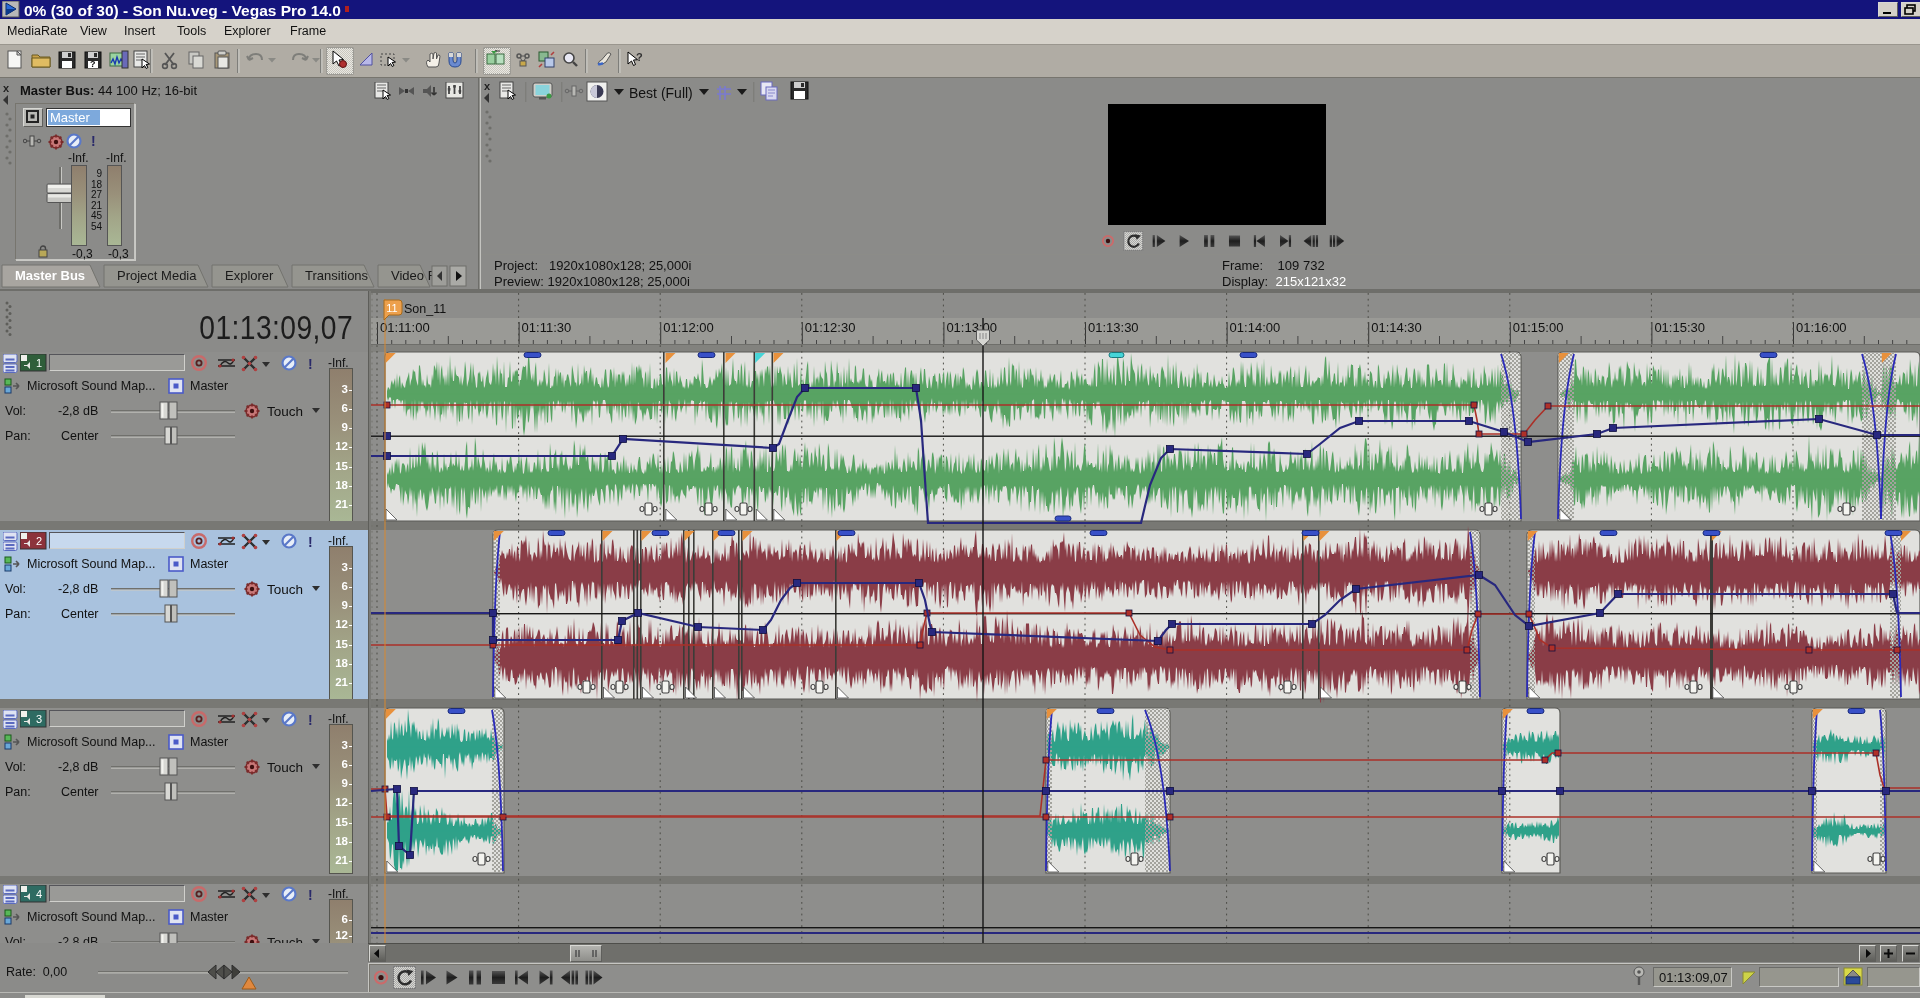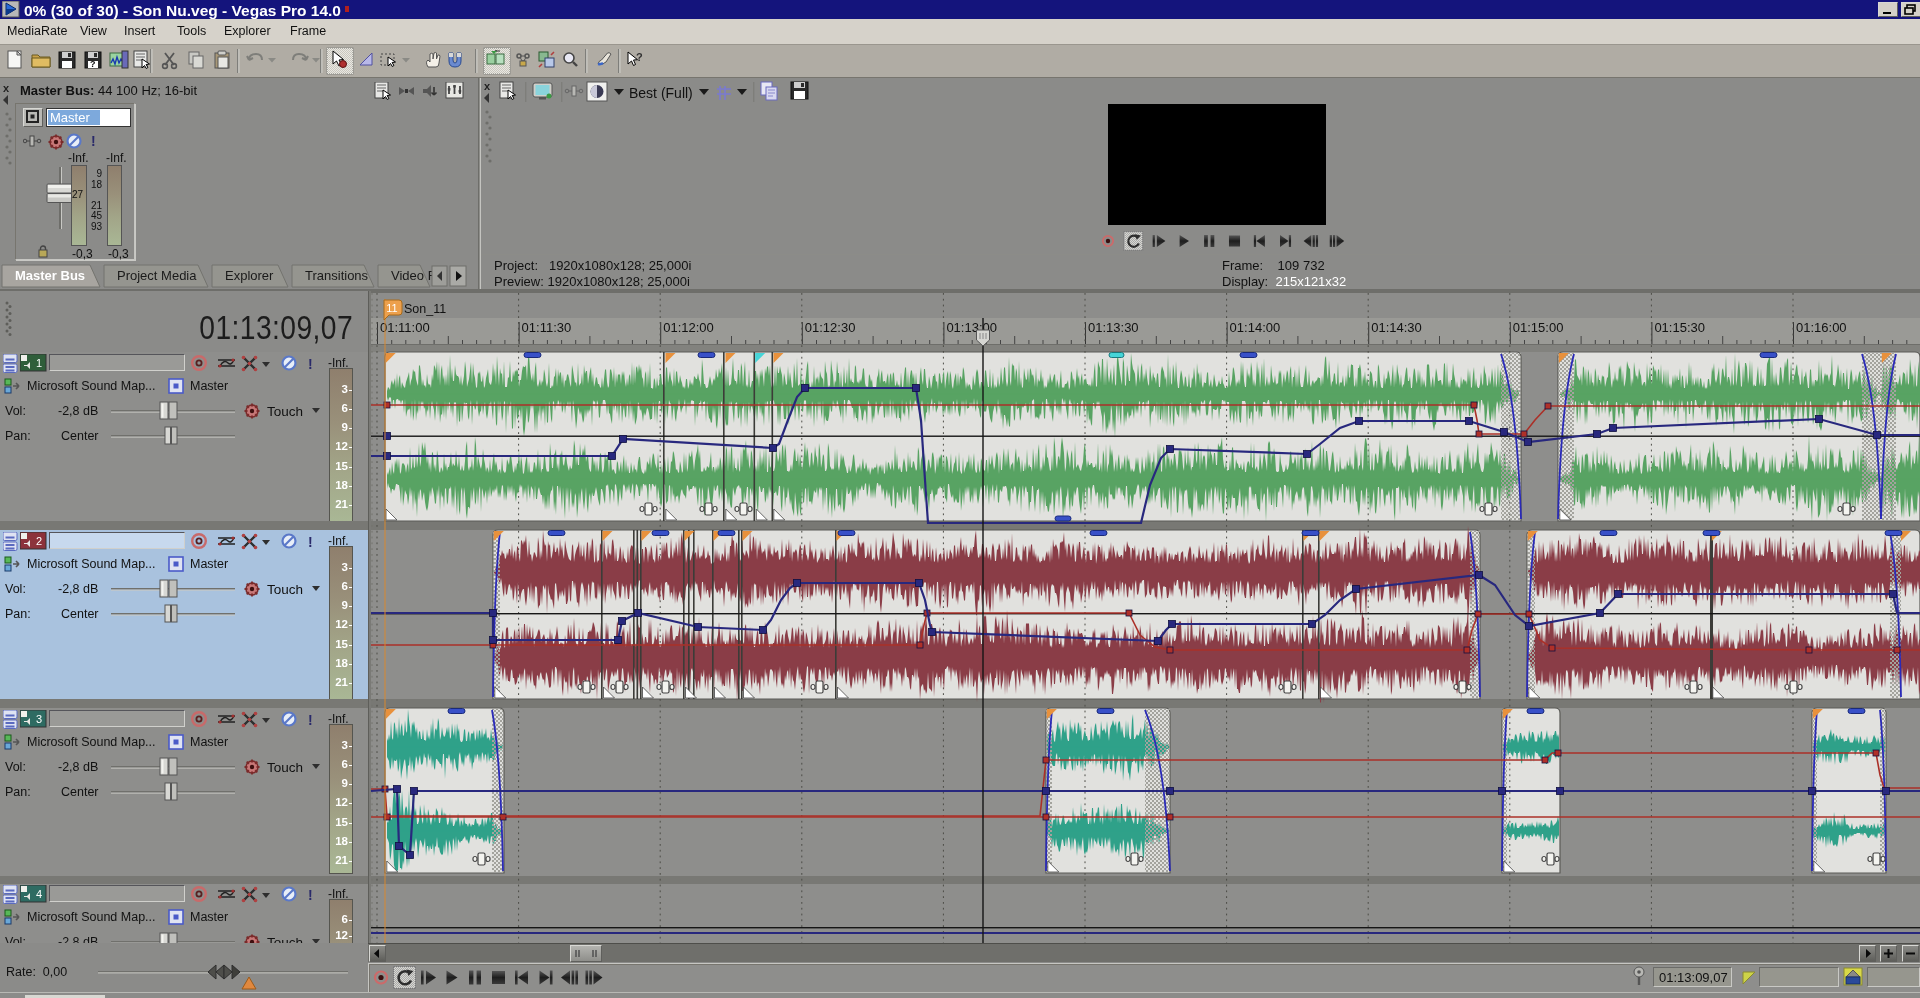--- a/index.html
+++ b/index.html
@@ -252,24 +252,24 @@
       </g>
 </svg>
 <svg class="abs" style="left:21px;top:141px" width="12" height="13">
       <rect x="2" y="5" width="8" height="7" fill="#b8a858" stroke="#444"></rect>
       <path d="M3.5 5 v-1.5 a2.5 2.5 0 0 1 5 0 V5" fill="none" stroke="#444" stroke-width="1.4"></path>
     </svg>
 <div class="abs" style="left:55px;top:61px;width:16px;height:81px;background:linear-gradient(180deg,#8f7f6d 0%,#99907a 35%,#a2a588 65%,#a9b795 100%);border:1px solid #555"></div>
 <div class="abs" style="left:91px;top:61px;width:15px;height:81px;background:linear-gradient(180deg,#8f7f6d 0%,#99907a 35%,#a2a588 65%,#a9b795 100%);border:1px solid #555"></div>
 <span class="abs" style="left:56px;top:64px;width:30px;text-align:right;font-size:10px">9</span>
     <span class="abs" style="left:56px;top:75px;width:30px;text-align:right;font-size:10px">18</span>
-    <span class="abs" style="left:56px;top:85px;width:30px;text-align:left;font-size:10px">27</span>
+    <span class="abs" style="left:56px;top:85px;width:30px;text-align:right;font-size:10px">27</span>
     <span class="abs" style="left:56px;top:96px;width:30px;text-align:right;font-size:10px">21</span>
     <span class="abs" style="left:56px;top:106px;width:30px;text-align:right;font-size:10px">45</span>
-    <span class="abs" style="left:56px;top:117px;width:30px;text-align:right;font-size:10px">93</span>
+    <span class="abs" style="left:56px;top:117px;width:30px;text-align:right;font-size:10px">54</span>
 <span class="abs" style="left:56px;top:143px;font-size:12px">-0,3</span>
 <span class="abs" style="left:92px;top:143px;font-size:12px">-0,3</span>
 </div>
 <svg class="abs" style="left:0;top:263px" width="478" height="26">
     <rect x="0" y="0" width="478" height="26" fill="#8b8b89"></rect>
     <path d="M2 24 L2 2 L90 2 L100 24 Z" fill="#a8a5a0" stroke="#73736e"></path>
     <text x="15" y="17" font-size="13" fill="#fff" font-weight="bold">Master Bus</text>
     <path d="M104 24 L104 2 L198 2 L208 24 Z" fill="#95958f" stroke="#73736e"></path>
     <text x="117" y="17" font-size="13" fill="#1a1a1a" font-weight="normal">Project Media</text>
     <path d="M212 24 L212 2 L278 2 L288 24 Z" fill="#95958f" stroke="#73736e"></path>

